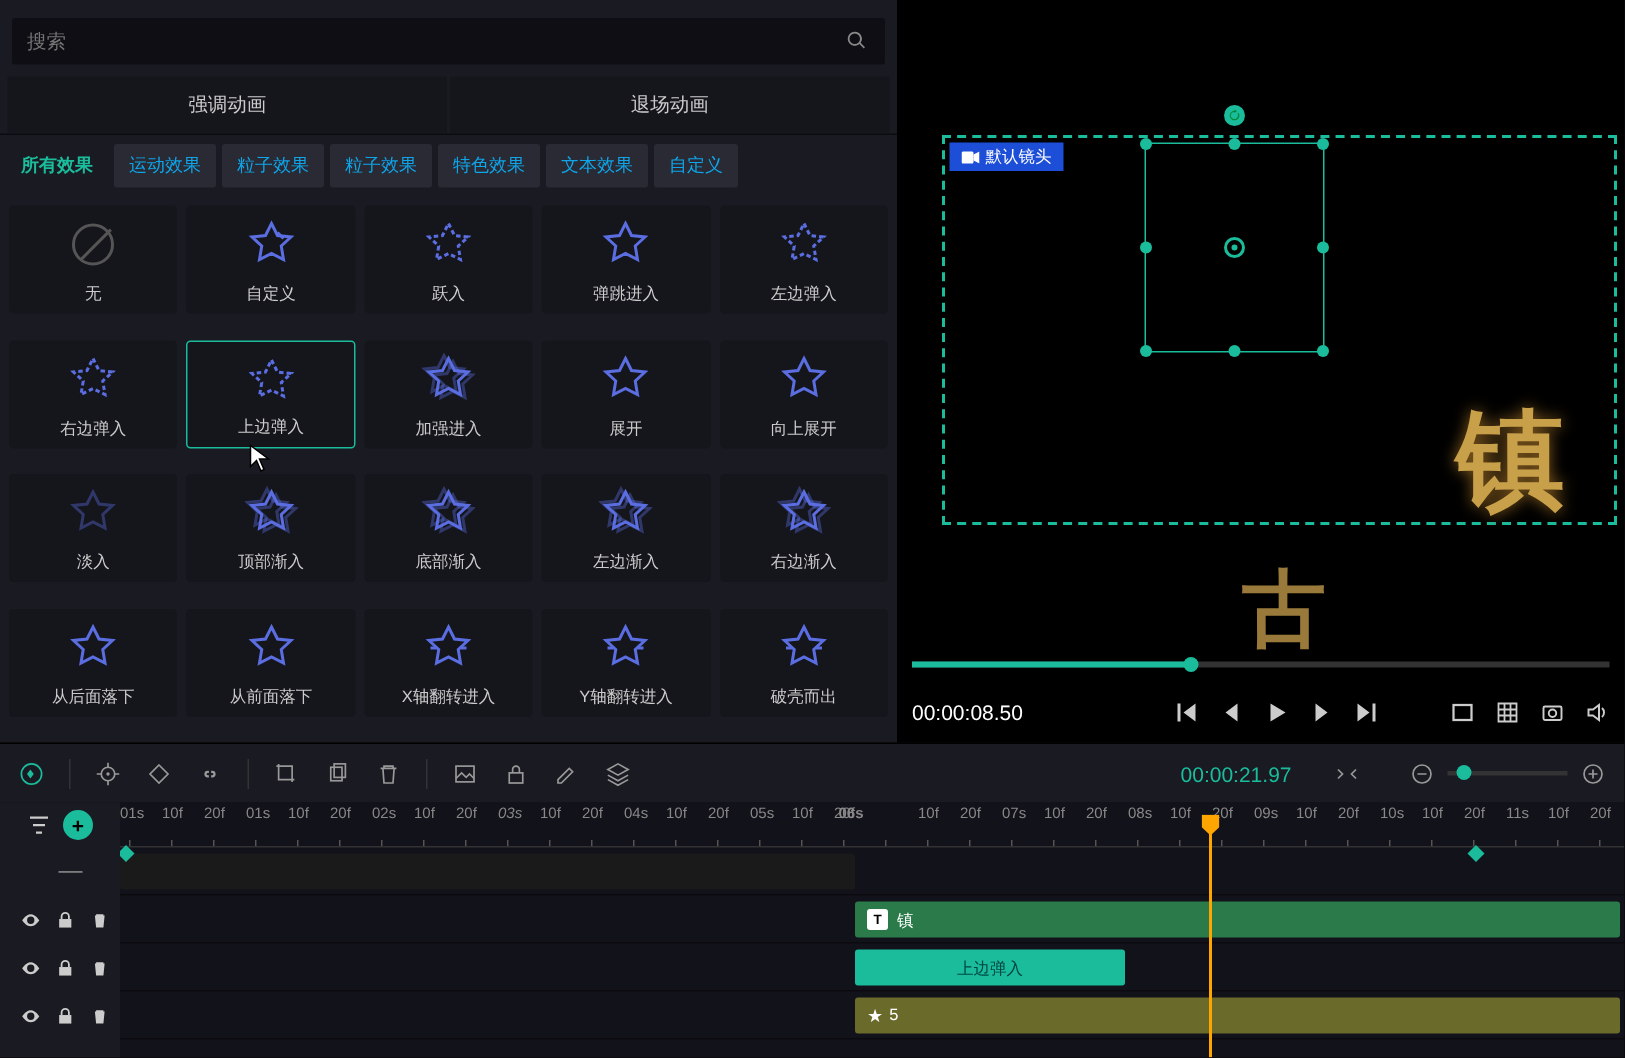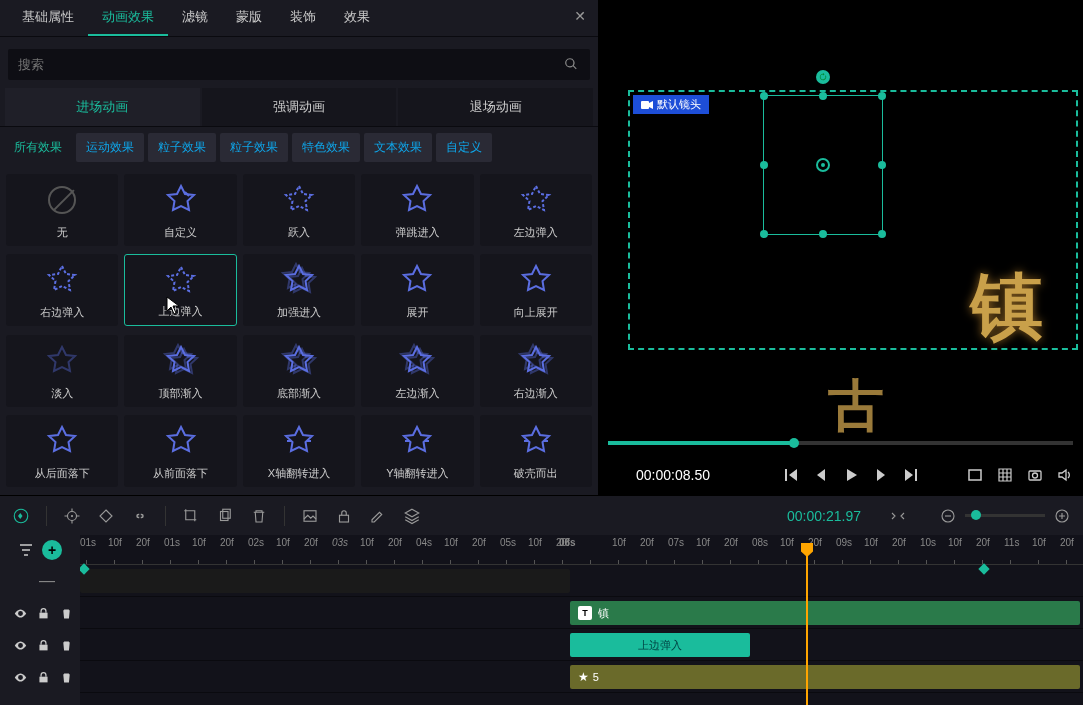--- a/index.html
+++ b/index.html
@@ -17,21 +17,21 @@
 .search-wrap { padding: 12px 8px 8px; }
 .search-box { background: #0e0e14; border: none; width: 100%; padding: 8px 30px 8px 10px; color: #ccc; font-size: 13px; border-radius: 2px; }
 .search-icn { position: absolute; margin-left: -26px; margin-top: 8px; fill: #888; width: 14px; height: 14px; }
 
 .sub-tabs { display: flex; padding: 0 4px; border-bottom: 1px solid #0a0a0f; }
 .sub-tab { flex: 1; text-align: center; padding: 10px 0; font-size: 13px; color: #ccc; cursor: pointer; background: #15151c; margin: 0 1px; }
 .sub-tab.active { color: #1abc9c; background: #1f1f28; }
 
 .filter-row { display: flex; gap: 4px; padding: 6px 4px; flex-wrap: wrap; }
 .filter-chip { padding: 6px 10px; font-size: 12px; color: #0ea5e9; cursor: pointer; border-radius: 2px; }
-.filter-chip.active { color: #1abc9c; }
+.filter-chip.active { color: #1abc9c; font-weight: bold; }
 .filter-chip.btn { background: #2a2a35; }
 
 .effect-grid { display: grid; grid-template-columns: repeat(5, 1fr); gap: 6px; padding: 6px; overflow-y: auto; flex: 1; }
 .effect-item { background: #15151c; border-radius: 3px; padding: 8px 4px 6px; text-align: center; cursor: pointer; display: flex; flex-direction: column; align-items: center; justify-content: space-between; height: 72px; }
 .effect-item.selected { border: 1px solid #1abc9c; }
 .effect-label { font-size: 11px; color: #ccc; margin-top: 4px; }
 .effect-icon { width: 36px; height: 36px; display: flex; align-items: center; justify-content: center; }
 .star { fill: none; stroke: #5b6ee1; stroke-width: 2; }
 .no-icon { width: 28px; height: 28px; border: 2px solid #555; border-radius: 50%; position: relative; }
 .no-icon::after { content: ''; position: absolute; width: 2px; height: 28px; background: #555; transform: rotate(45deg); left: 13px; top: -2px; }
@@ -45,21 +45,21 @@
 .center-h { position: absolute; left: 50%; top: 50%; width: 14px; height: 14px; border: 2px solid #1abc9c; border-radius: 50%; transform: translate(-50%,-50%); }
 .center-h::after { content: ''; position: absolute; width: 4px; height: 4px; background: #1abc9c; border-radius: 50%; left: 3px; top: 3px; }
 
 .gold-text { position: absolute; right: 40px; bottom: 140px; font-size: 72px; color: #c9a04a; font-weight: bold; text-shadow: 0 0 10px #8a6020; font-family: serif; }
 .gold-text2 { position: absolute; left: 230px; bottom: 50px; font-size: 56px; color: #9a7a3a; font-weight: bold; font-family: serif; }
 
 .scrub { position: absolute; bottom: 50px; left: 10px; right: 10px; height: 4px; background: #333; }
 .scrub-fill { height: 100%; width: 40%; background: #1abc9c; position: relative; }
 .scrub-fill::after { content: ''; position: absolute; right: -5px; top: -3px; width: 10px; height: 10px; background: #1abc9c; border-radius: 50%; }
 .pv-controls { position: absolute; bottom: 12px; left: 10px; right: 10px; display: flex; align-items: center; gap: 14px; }
-.pv-time { color: #fff; font-size: 14px; flex: 1; margin-left: 28px; }
+.pv-time { color: #fff; font-size: 14px; flex: 1; }
 .pv-btn { width: 16px; height: 16px; cursor: pointer; fill: #ccc; }
 
 .toolbar { height: 40px; background: #1a1a22; border-top: 1px solid #000; display: flex; align-items: center; padding: 0 12px; gap: 16px; }
 .tb-sep { width: 1px; height: 20px; background: #333; }
 .tb-icon { width: 18px; height: 18px; fill: #999; cursor: pointer; }
 .tb-icon.accent { fill: #1abc9c; }
 .tb-time { color: #1abc9c; font-size: 14px; margin-left: auto; }
 .tb-zoom { display: flex; align-items: center; gap: 8px; margin-left: 16px; }
 .zoom-track { width: 80px; height: 3px; background: #333; position: relative; }
 .zoom-dot { position: absolute; left: 6px; top: -4px; width: 10px; height: 10px; background: #1abc9c; border-radius: 50%; }
@@ -91,39 +91,29 @@
 .clip .star-badge { color: #fff; margin-right: 4px; font-size: 12px; }
 .marker-dot { position: absolute; width: 8px; height: 8px; background: #1abc9c; transform: rotate(45deg); top: 0px; }
 
 .bottom-area { display: flex; flex-direction: column; height: 210px; }
 </style>
 </head>
 <body>
 
 <div class="top-area">
   <div class="panel">
-    <div class="main-tabs">
-      <div class="main-tab">基础属性</div>
-      <div class="main-tab active">动画效果</div>
-      <div class="main-tab">滤镜</div>
-      <div class="main-tab">蒙版</div>
-      <div class="main-tab">装饰</div>
-      <div class="main-tab">效果</div>
-      <span class="close-x">✕</span>
-    </div>
 
     <div class="search-wrap">
       <input class="search-box" placeholder="搜索" style="">
       <svg class="search-icn" viewBox="0 0 24 24">
           <path d="M10 2a8 8 0 105.3 14l5 5 1.4-1.4-5-5A8 8 0 0010 2zm0 2a6 6 0 110 12 6 6 0 010-12z"></path>
         </svg>
     </div>
 
     <div class="sub-tabs">
-      <div class="sub-tab active">进场动画</div>
       <div class="sub-tab">强调动画</div>
       <div class="sub-tab">退场动画</div>
     </div>
 
     <div class="filter-row">
       <div class="filter-chip active">所有效果</div>
       <div class="filter-chip btn">运动效果</div>
       <div class="filter-chip btn">粒子效果</div>
       <div class="filter-chip btn">粒子效果</div>
       <div class="filter-chip btn">特色效果</div>

